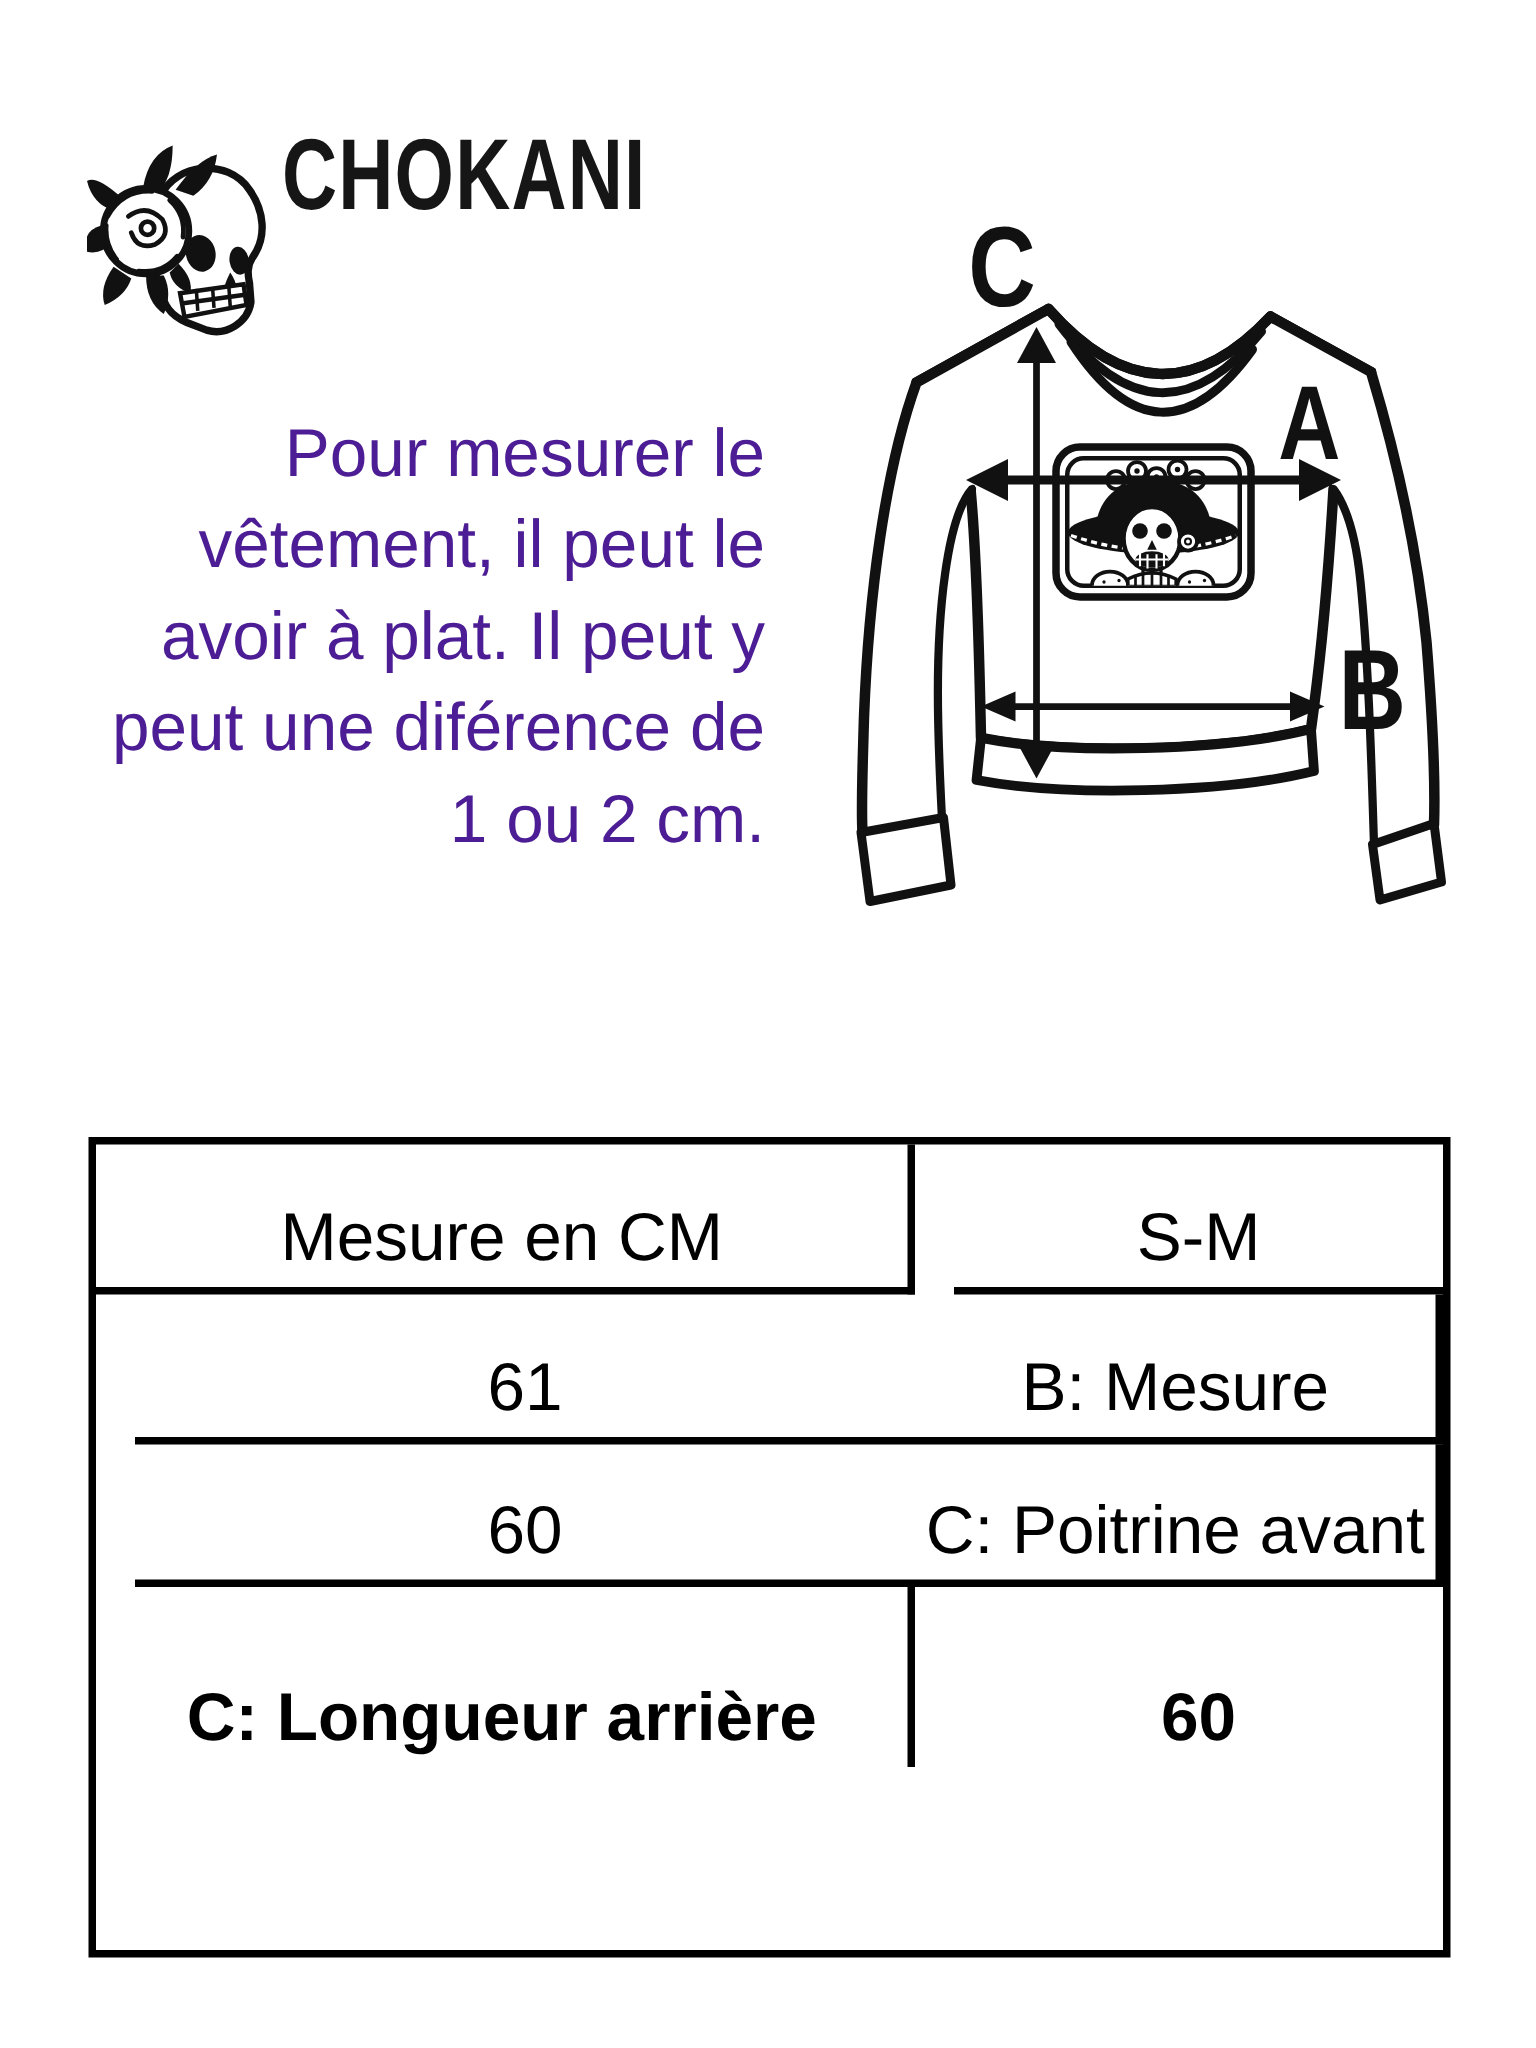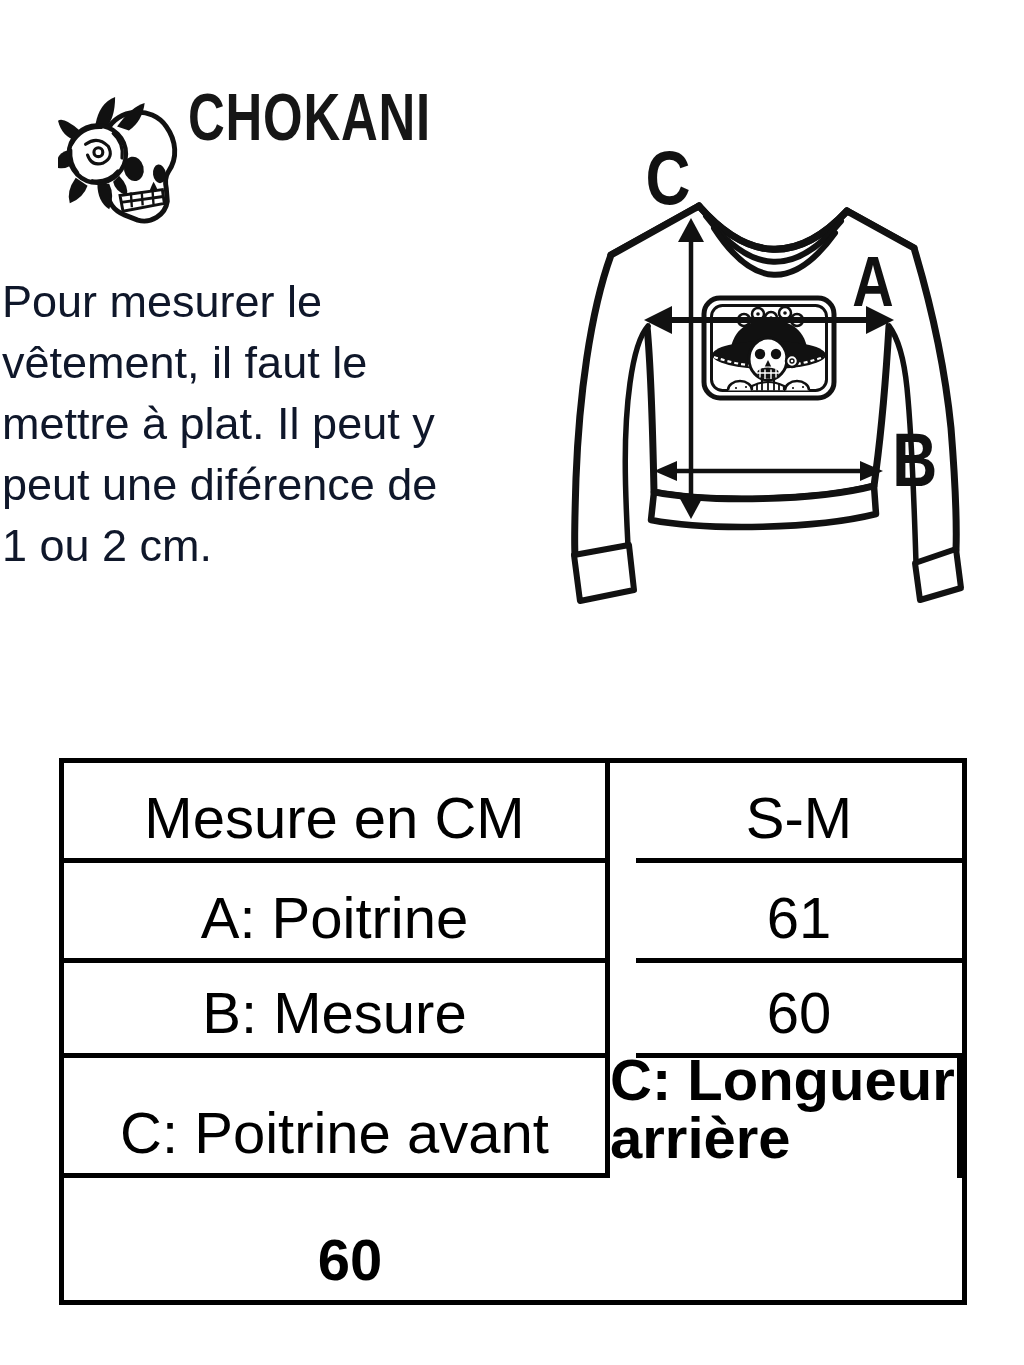--- a/index.html
+++ b/index.html
@@ -11,36 +11,36 @@
   .logo{position:absolute;left:58px;top:92px;width:420px;height:140px;display:flex;}
   .logo svg{flex:0 0 auto;}
   .brand{
     display:inline-block;font-size:67px;font-weight:600;letter-spacing:1px;
     transform:scaleX(0.76);transform-origin:left center;white-space:nowrap;
     color:#161616;margin-left:2px;margin-top:-14px;
   }
   
   .intro{
     position:absolute;left:2px;top:271px;width:508px;
-    text-align:left;font-size:45px;line-height:61px;color:#0f172a;
+    text-align:right;font-size:45px;line-height:61px;color:#4c1d95;
   }
   
   .diagram{position:absolute;left:554px;top:58px;width:470px;height:612px;margin:0;}
   .diagram text{font-family:"Liberation Sans",sans-serif;font-weight:900;fill:#111;}
   
   .size-table{
     position:absolute;left:59px;top:758px;width:908px;height:547px;
     box-sizing:border-box;border:5px solid #000;background:#fff;
     display:grid;grid-template-columns:546px 1fr;
     grid-template-rows:100px 100px 95px 120px auto;
   }
   .cell{
     box-sizing:border-box;border-right:5px solid #000;border-bottom:5px solid #000;
     display:flex;align-items:flex-end;justify-content:center;
-    padding-bottom:11px;font-size:58px;line-height:1;color:#000;
+    padding-bottom:11px;font-size:45px;line-height:1;color:#000;
   }
   .cell.col-last{border-right:none;margin-left:26px;}
   .cell.row-last{border-bottom:none;font-weight:bold;}
 </style>
 </head>
 <body>
 
 <div class="canvas">
 
   <header class="logo">
@@ -72,22 +72,22 @@
         <path d="M 20,81 Q 12,71 13,58"></path>
         <path d="M 28,52 Q 40,43 51,54 Q 57,65 46,71 Q 34,75 30,63"></path>
         <circle cx="41" cy="60" r="4.5"></circle>
       </g>
     </svg>
     <span class="brand">CHOKANI</span>
   </header>
 
   <section class="intro">
     <div>Pour mesurer le</div>
-    <div>vêtement, il faut le</div>
-    <div>mettre à plat. Il peut y</div>
+    <div>vêtement, il peut le</div>
+    <div>avoir à plat. Il peut y</div>
     <div>peut une diférence de</div>
     <div>1 ou 2 cm.</div>
   </section>
 
   <figure class="diagram">
     <svg width="470" height="612" viewBox="0 0 470 612">
       <defs>
         <clipPath id="printClip">
             <rect x="157.5" y="247.5" width="115" height="85" rx="11"></rect>
           </clipPath>
@@ -173,21 +173,20 @@
       <text x="139" y="146" font-size="76" text-anchor="middle" transform="scale(0.82 1)">C</text>
       <text x="389" y="248" font-size="70" text-anchor="middle" transform="scale(0.82 1)">A</text>
       <text x="440" y="428" font-size="76" text-anchor="middle" transform="scale(0.82 1)">B</text>
     </svg>
   </figure>
 
   <section class="size-table">
     <div class="cell">Mesure en CM</div>
     <div class="cell col-last">S-M</div>
 
-    <div class="cell">A: Poitrine</div>
     <div class="cell col-last">61</div>
 
     <div class="cell">B: Mesure</div>
     <div class="cell col-last">60</div>
 
     <div class="cell">C: Poitrine avant</div>
 
     <div class="cell row-last">C: Longueur arrière</div>
     <div class="cell col-last row-last">60</div>
   </section>

